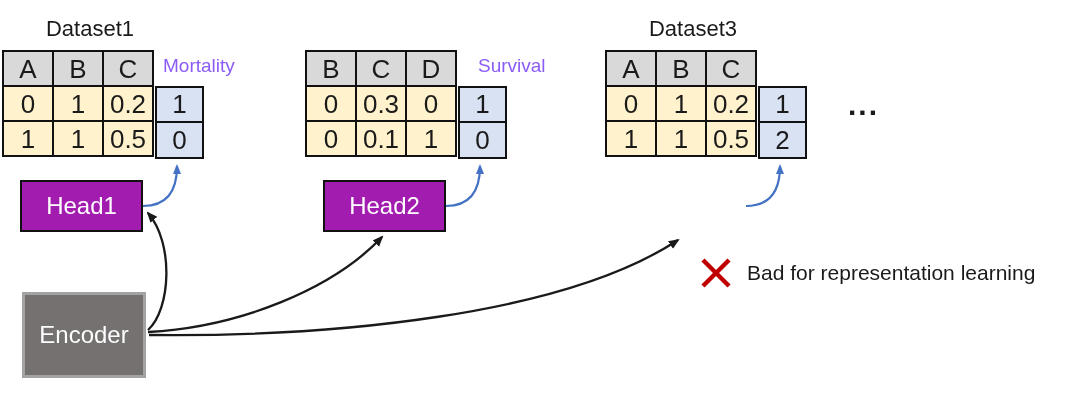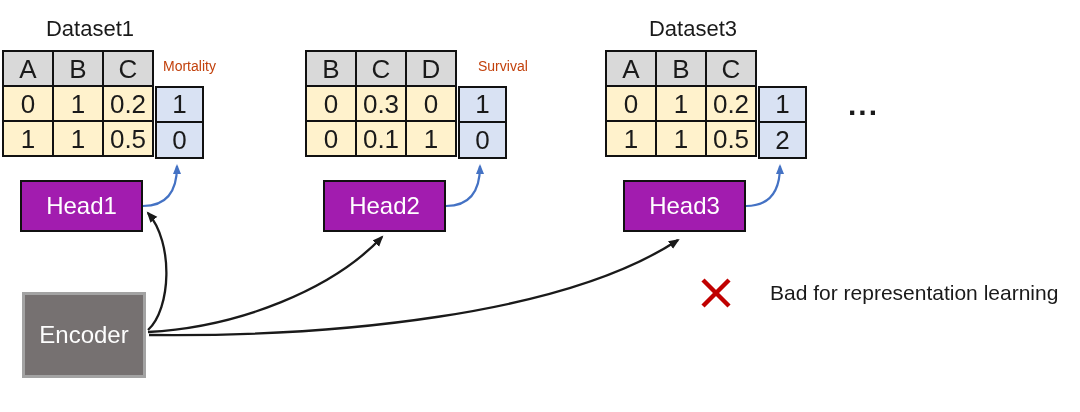--- a/index.html
+++ b/index.html
@@ -26,41 +26,41 @@
 
   .labelcol { position:absolute; left:155px; top:85.5px; }
   .labelcell {
     box-sizing:border-box; width:49px; height:38px; border:2.5px solid #111;
     background:#D9E2F3; display:flex; align-items:center; justify-content:center;
     font-size:26px; color:#1a1a1a;
   }
   .labelcell + .labelcell { margin-top:-2.5px; }
 
   .task-label { position:absolute; left:163px; top:55px; white-space:nowrap;
-                font-size:14px; line-height:22px; color:#c2410c; }
+                font-size:19px; line-height:22px; color:#8b5cf6; }
   .g2 .task-label { left:175px; }
 
   .head-box {
     position:absolute; left:20px; top:180px; box-sizing:border-box;
     width:123px; height:52px; background:#a21caf; border:2.75px solid #111;
     display:flex; align-items:center; justify-content:center;
     color:#FFFFFF; font-size:24px;
   }
 
   .encoder-box {
     position:absolute; left:22px; top:292px; box-sizing:border-box;
     width:124px; height:86px; background:#767171; border:3px solid #a3a3a3;
     display:flex; align-items:center; justify-content:center;
     color:#FDFDFD; font-size:24px;
   }
 
   .ellipsis { position:absolute; left:848px; top:90px; font-size:30px; font-weight:700;
               letter-spacing:2px; color:#1a1a1a; line-height:1; }
 
-  .annotation { position:absolute; left:699px; top:276px; display:flex; align-items:center;gap:23px; }
+  .annotation { position:absolute; left:699px; top:256px; display:flex; align-items:center; }
   .annotation .cross { width:34px; height:34px; flex:0 0 auto; }
   .annotation .ann-text { margin-left:14px; font-size:21px; color:#1a1a1a; white-space:nowrap; }
 </style>
 </head>
 <body>
 
 <div class="canvas">
 
   <svg class="arrow-layer" viewBox="0 0 1080 412" xmlns="http://www.w3.org/2000/svg">
     <defs>
@@ -156,21 +156,20 @@
         <td>1</td>
         <td>1</td>
         <td>0.5</td>
       </tr>
     </tbody>
       </table>
     <div class="labelcol">
       <div class="labelcell">1</div>
       <div class="labelcell">2</div>
     </div>
-    <div class="head-box">Head3</div>
   </div>
 
   <div class="encoder-box">Encoder</div>
 
   <div class="ellipsis">...</div>
 
   <div class="annotation">
     <svg class="cross" viewBox="0 0 34 34" xmlns="http://www.w3.org/2000/svg">
       <line x1="4" y1="4" x2="30" y2="30" stroke="#C00000" stroke-width="4.5"></line>
       <line x1="30" y1="4" x2="4" y2="30" stroke="#C00000" stroke-width="4.5"></line>

